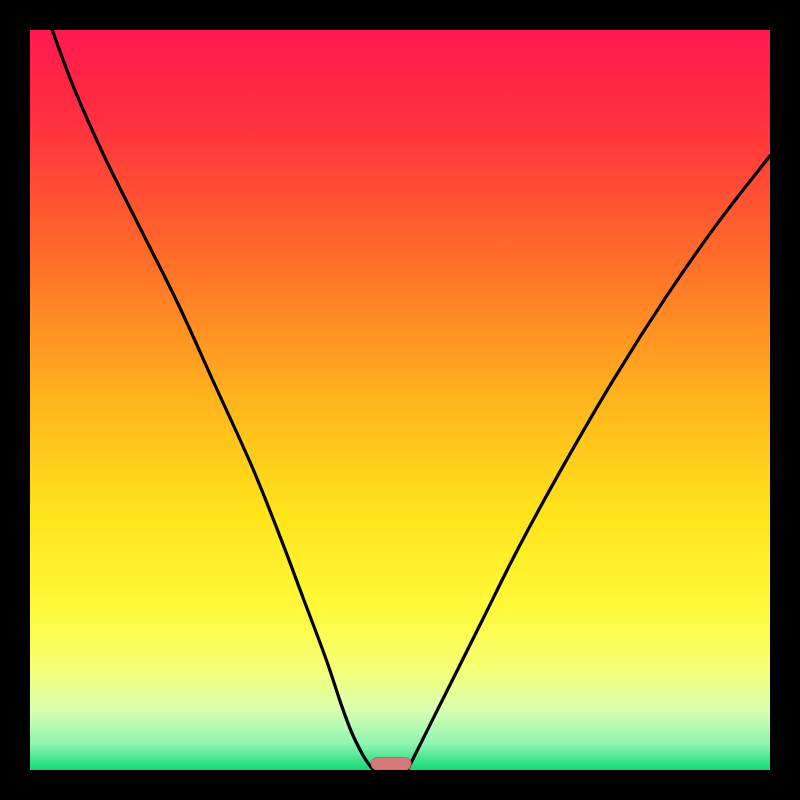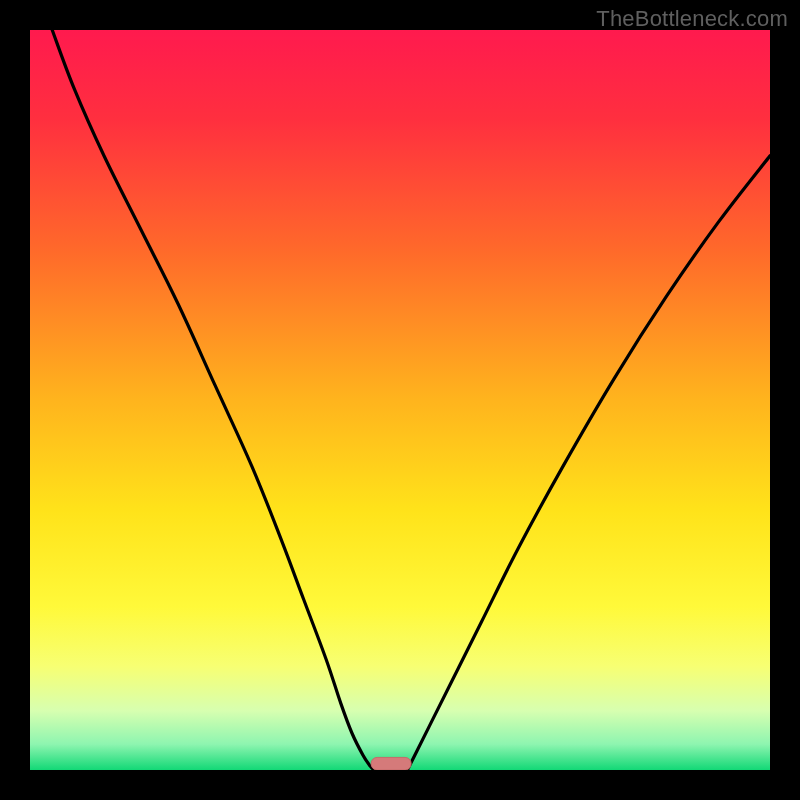--- a/index.html
+++ b/index.html
@@ -37,21 +37,20 @@
     color: #5f5f5f;
     font-size: 22px;
     font-weight: 500;
     letter-spacing: 0.2px;
   }
 </style>
 </head>
 <body>
 
 <div class="frame">
-  <div class="watermark">TheBottleneck.com</div>
 
   <div class="plot-area">
     <svg id="plot-svg" width="740" height="740" viewBox="0 0 740 740">
       <defs>
         <linearGradient id="bg-grad" x1="0" y1="0" x2="0" y2="1">
             <stop offset="0%" stop-color="#ff1a4e"></stop>
             <stop offset="12%" stop-color="#ff2f3f"></stop>
             <stop offset="30%" stop-color="#ff6a2a"></stop>
             <stop offset="50%" stop-color="#ffb41d"></stop>
             <stop offset="65%" stop-color="#ffe31a"></stop>

